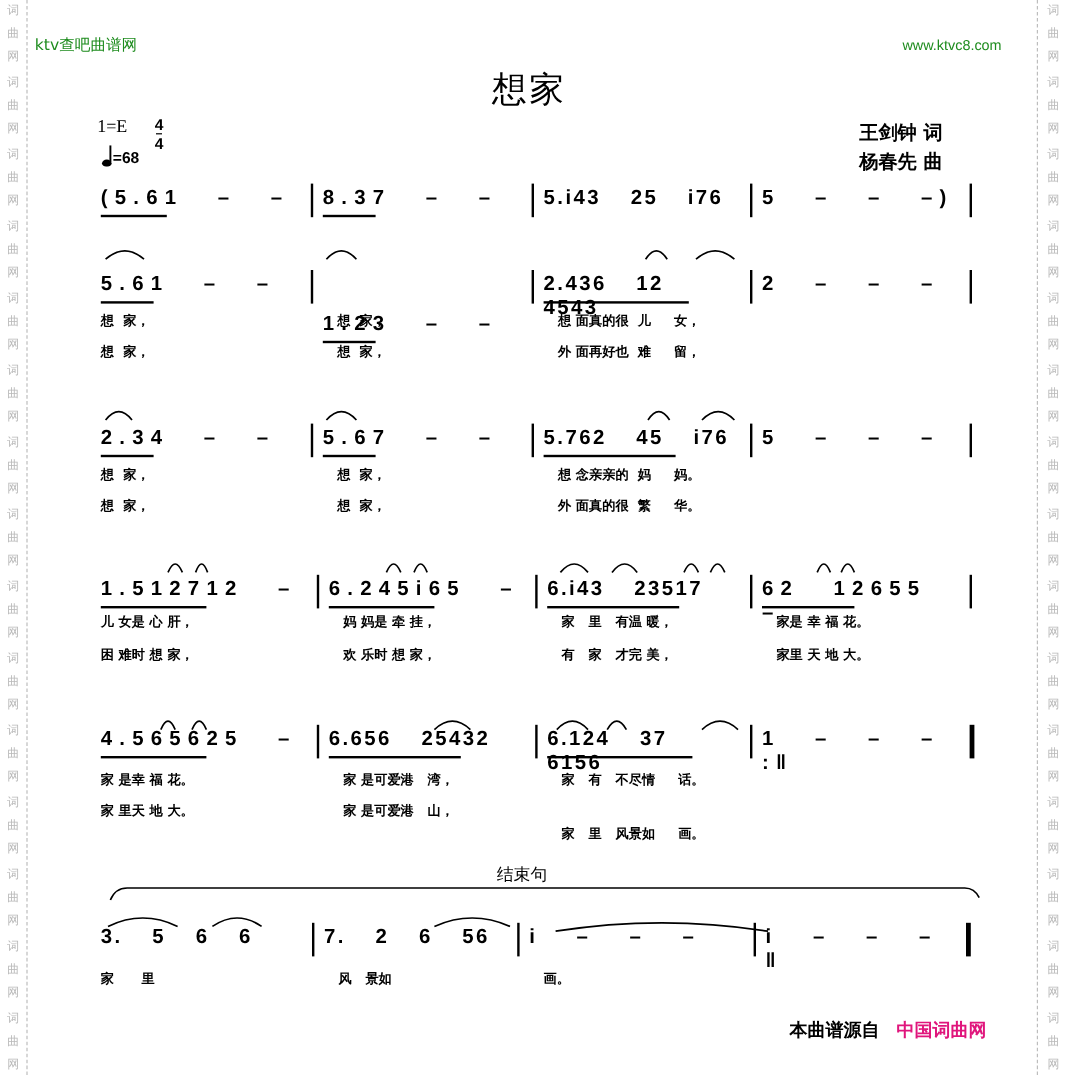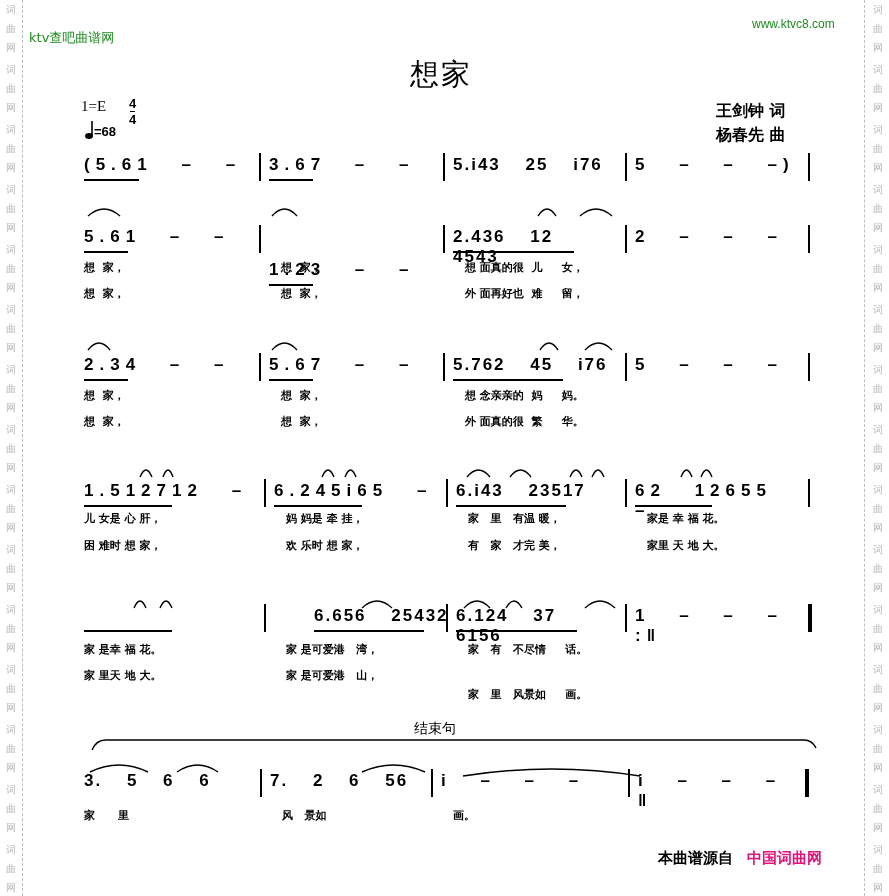--- a/index.html
+++ b/index.html
@@ -3,21 +3,21 @@
 <meta charset="utf-8">
 <style>
   html,body{margin:0;padding:0;background:#fff;}
   body{width:889px;height:896px;position:relative;overflow:hidden;font-family:"DejaVu Sans","Liberation Sans",sans-serif;color:#000;}
   .wm-col{position:absolute;top:0;width:22px;height:896px;border-right:1px dashed #bdbdbd;}
   .wm-col.right{left:864px;border-right:none;border-left:1px dashed #bdbdbd;width:24px;}
   .wm-col.left{left:0;}
   .wm-grp{position:absolute;left:2px;font-size:10px;line-height:19px;color:#b9b9b9;width:18px;text-align:center;}
   .wm-col.right .wm-grp{left:4px;}
   .site-left{position:absolute;left:29px;top:29px;font-size:13px;color:#1e8c1e;font-family:"DejaVu Sans",sans-serif;}
-  .site-right{position:absolute;left:752px;top:17px;font-size:12px;color:#1e8c1e;font-family:"Liberation Sans",sans-serif;text-align:center;}
+  .site-right{position:absolute;left:752px;top:31px;font-size:12px;color:#1e8c1e;font-family:"Liberation Sans",sans-serif;text-align:center;}
   .title{position:absolute;left:410px;top:55px;font-size:29px;font-family:"DejaVu Serif",serif;letter-spacing:2px;}
   .key{position:absolute;left:81px;top:98px;font-size:15px;font-family:"Liberation Serif",serif;}
   .timesig{position:absolute;left:129px;top:96px;font-size:13px;font-weight:bold;font-family:"Liberation Sans",sans-serif;line-height:15px;text-align:center;}
   .timesig .line{display:block;border-top:1px solid #000;margin:0 1px;}
   .tempo{position:absolute;left:84px;top:121px;font-size:13px;font-weight:bold;font-family:"Liberation Sans",sans-serif;}
   .credits{position:absolute;left:716px;top:99px;font-size:16px;font-weight:bold;line-height:24px;}
   .row{position:absolute;left:0;width:889px;}
   .notes{position:absolute;height:32px;font-family:"Liberation Sans",sans-serif;font-weight:bold;font-size:17px;}
   .tok{position:absolute;top:0;}
   .bar{position:absolute;width:1.5px;background:#000;height:28px;top:0;}
@@ -90,21 +90,21 @@
     <div class="row" style="top: 0px;">
       <div class="bar" style="left: 259px; top: 153px;"></div>
       <div class="bar" style="left: 443px; top: 153px;"></div>
       <div class="bar" style="left: 625px; top: 153px;"></div>
       <div class="bar" style="left: 808px; top: 153px;"></div>
       <div class="notes" style="left: 84px; top: 155px; width: 167px;">
         <span class="tok" style="letter-spacing: 6px; word-spacing: 18px; text-align: center;">(5.61 – –</span>
         <div class="ul" style="left: 0px; top: 24px; width: 55px;"></div>
       </div>
       <div class="notes" style="left: 269px; top: 155px; width: 166px;">
-        <span class="tok" style="letter-spacing: 6px; word-spacing: 18px;">3.67 – –</span>
+        <span class="tok" style="letter-spacing: 6px; word-spacing: 18px;">8.37 – –</span>
         <div class="ul" style="left: 0px; top: 24px; width: 44px;"></div>
       </div>
       <div class="notes" style="left: 453px; top: 155px; width: 164px;">
         <span class="tok" style="letter-spacing: 2px; word-spacing: 18px; text-align: right;">5.i43 25 i76</span>
       </div>
       <div class="notes" style="left: 635px; top: 155px; width: 165px;">
         <span class="tok" style="letter-spacing: 6px; word-spacing: 18px;">5 – – –)</span>
       </div>
     </div>
     <div class="row" style="top: 0px;">
@@ -190,23 +190,24 @@
       <div class="lyr" style="left: 286px; top: 538px;">欢 乐时 想 家，</div>
       <div class="lyr" style="left: 468px; top: 538px;">有   家   才完 美，</div>
       <div class="lyr" style="left: 647px; top: 538px;">家里 天 地 大。</div>
     </div>
     <div class="row" style="top: 0px;">
       <div class="bar" style="left: 264px; top: 604px;"></div>
       <div class="bar" style="left: 446px; top: 604px;"></div>
       <div class="bar" style="left: 625px; top: 604px;"></div>
       <div class="bar thick" style="left: 808px; top: 604px;"></div>
       <div class="notes" style="left: 84px; top: 606px; width: 172px;">
+        <span class="tok" style="letter-spacing: 6px; word-spacing: 18px;">4.565625 –</span>
         <div class="ul" style="left: 0px; top: 24px; width: 88px;"></div>
       </div>
-      <div class="notes" style="left: 274px; top: 606px; width: 164px; margin-left: 40px;">
+      <div class="notes" style="left: 274px; top: 606px; width: 164px;">
         <span class="tok" style="letter-spacing: 2px; word-spacing: 18px;">6.656 25432</span>
         <div class="ul" style="left: 0px; top: 24px; width: 110px;"></div>
       </div>
       <div class="notes" style="left: 456px; top: 606px; width: 161px;">
         <span class="tok" style="letter-spacing: 2px; word-spacing: 18px;">6.124 37 6156</span>
         <div class="ul" style="left: 0px; top: 24px; width: 121px;"></div>
       </div>
       <div class="notes" style="left: 635px; top: 606px; width: 165px;">
         <span class="tok" style="letter-spacing: 6px; word-spacing: 18px;">1 – – – :‖</span>
       </div>

